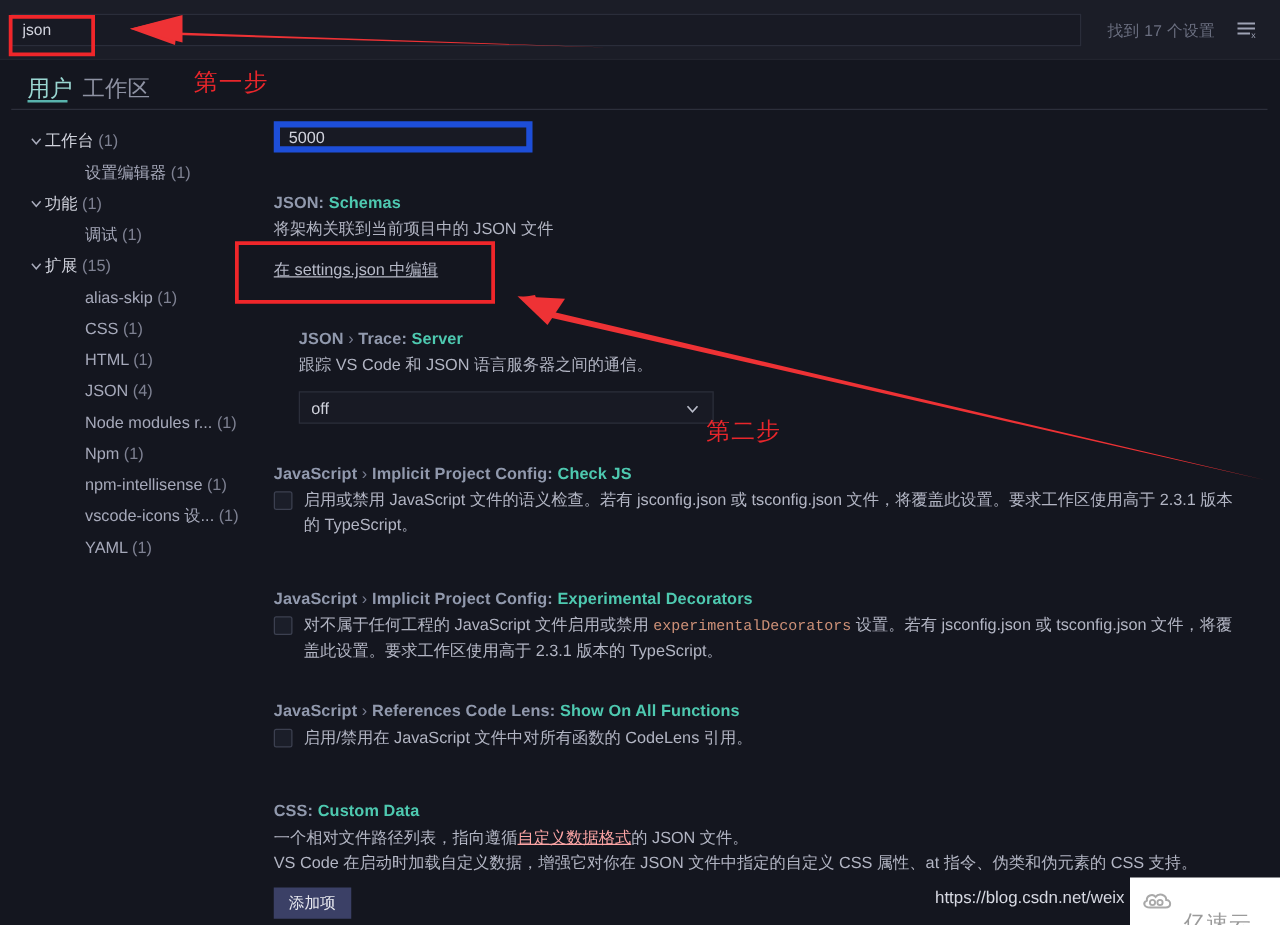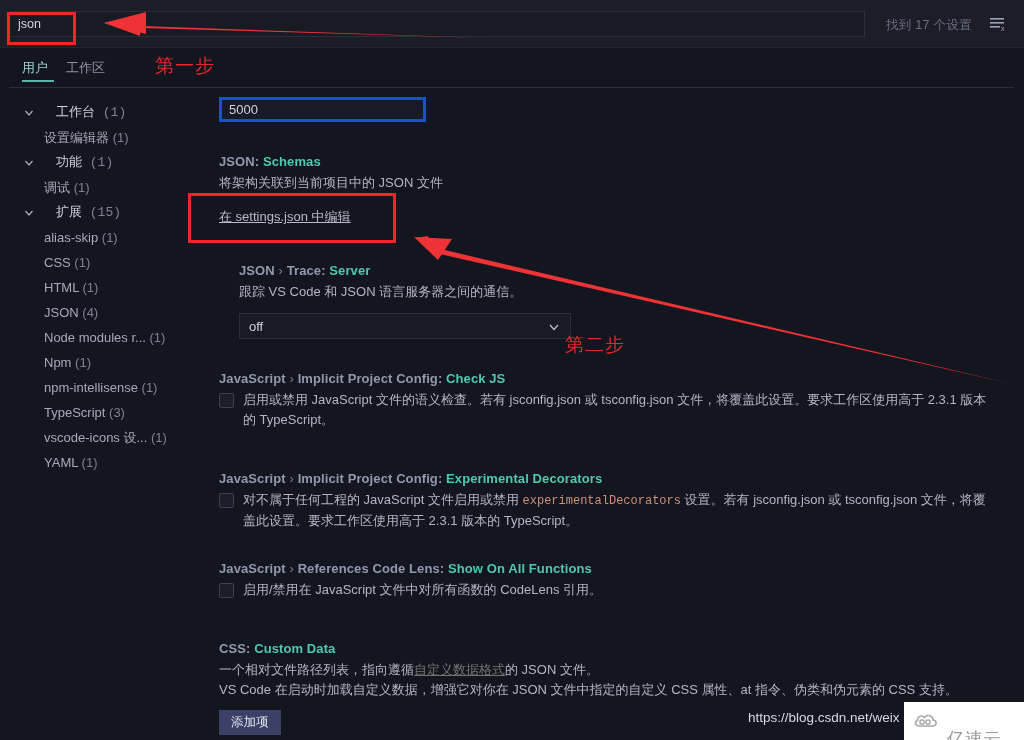--- a/index.html
+++ b/index.html
@@ -50,21 +50,21 @@
   }
   .filter-icon-btn svg { display: block; }
 
   
   .tabs {
     position: absolute; left: 0; top: 48px; width: 1024px; height: 40px;
     background: #14161f;
   }
   .tab {
     position: absolute; top: 11px;
-    font-size: 13px; color: #8e92a3; cursor: pointer;
+    font-size: 18px; color: #8e92a3; cursor: pointer;
     padding-bottom: 8px;
   }
   .tab.active { color: #9ad7d2; }
   .tab-underline {
     position: absolute; height: 2px; background: #58b3ad;
     bottom: 0;
   }
   .tabs-divider {
     position: absolute; left: 9px; top: 87px; width: 1005px; height: 1px;
     background: #2c2f3b;
@@ -73,22 +73,22 @@
   
   .sidebar {
     position: absolute; left: 0; top: 100px; width: 200px; height: 620px;
   }
   .tree-row {
     position: relative;
     height: 25px; line-height: 25px;
     font-size: 13px; color: #b3b6c4;
     white-space: nowrap; cursor: pointer;
   }
-  .tree-row.group { padding-left: 38px; color: #d0d2dc; font-family: Liberation Mono, monospace; }
-  .tree-row.child { padding-left: 44px; color: #a6a9ba; }
+  .tree-row.group { padding-left: 18px; color: #d0d2dc; }
+  .tree-row.child { padding-left: 68px; color: #a6a9ba; }
   .chevron {
     position: absolute; left: 22px; top: 0; width: 14px; height: 25px;
     display: flex; align-items: center; justify-content: center;
   }
   .tree-row.group .tree-label { margin-left: 18px; }
   .count { color: #7e8192; }
 
   
   .main {
     position: absolute; left: 200px; top: 96px; width: 824px; height: 644px;
@@ -101,25 +101,25 @@
   }
   .setting-title .key { color: #4ec9b0; }
   .setting-title .sep { color: #787d91; font-weight: normal; }
   .setting-desc {
     font-size: 13px; color: #b2b5c3; line-height: 20px;
   }
   .setting-desc .code {
     font-family: "Liberation Mono", "DejaVu Sans Mono", monospace;
     color: #ce9178; font-size: 12px;
   }
-  .setting-desc .ilink { color: #737373; text-decoration: underline; text-align: right; }
+  .setting-desc .ilink { color: #fca5a5; text-decoration: underline; text-align: right; }
 
   .text-input {
     width: 207px; height: 25px;
-    background: #181a24; border: 3px solid #1d4ed8;
+    background: #181a24; border: 5px solid #1d4ed8;
     color: #d0d2dc; font-size: 13px; padding: 0 7px; outline: none;
     font-family: "Liberation Sans", sans-serif;
   }
   .json-link {
     font-size: 13px; color: #b7bac8; text-decoration: underline;
     cursor: pointer; display: inline-block;
   }
   .dropdown {
     position: relative;
     width: 332px; height: 26px;
@@ -265,24 +265,20 @@
     </div>
     <div class="tree-row child">
       <span>Npm</span>
       <span class="count">(1)</span>
     </div>
     <div class="tree-row child">
       <span>npm-intellisense</span>
       <span class="count">(1)</span>
     </div>
     <div class="tree-row child">
-      <span>TypeScript</span>
-      <span class="count">(3)</span>
-    </div>
-    <div class="tree-row child">
       <span>vscode-icons 设...</span>
       <span class="count">(1)</span>
     </div>
     <div class="tree-row child">
       <span>YAML</span>
       <span class="count">(1)</span>
     </div>
   </div>
 
   <div class="main">

